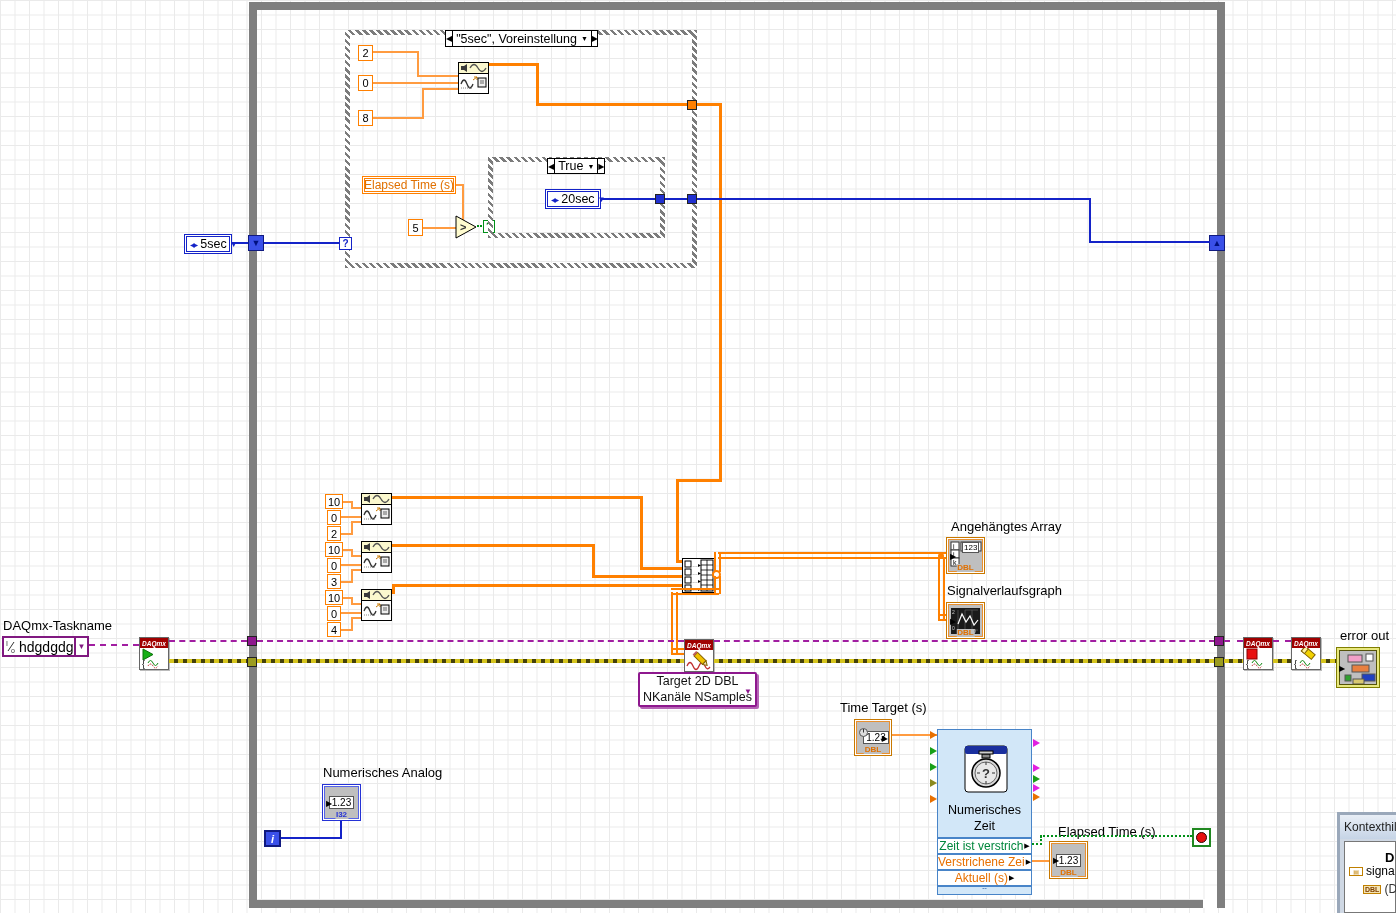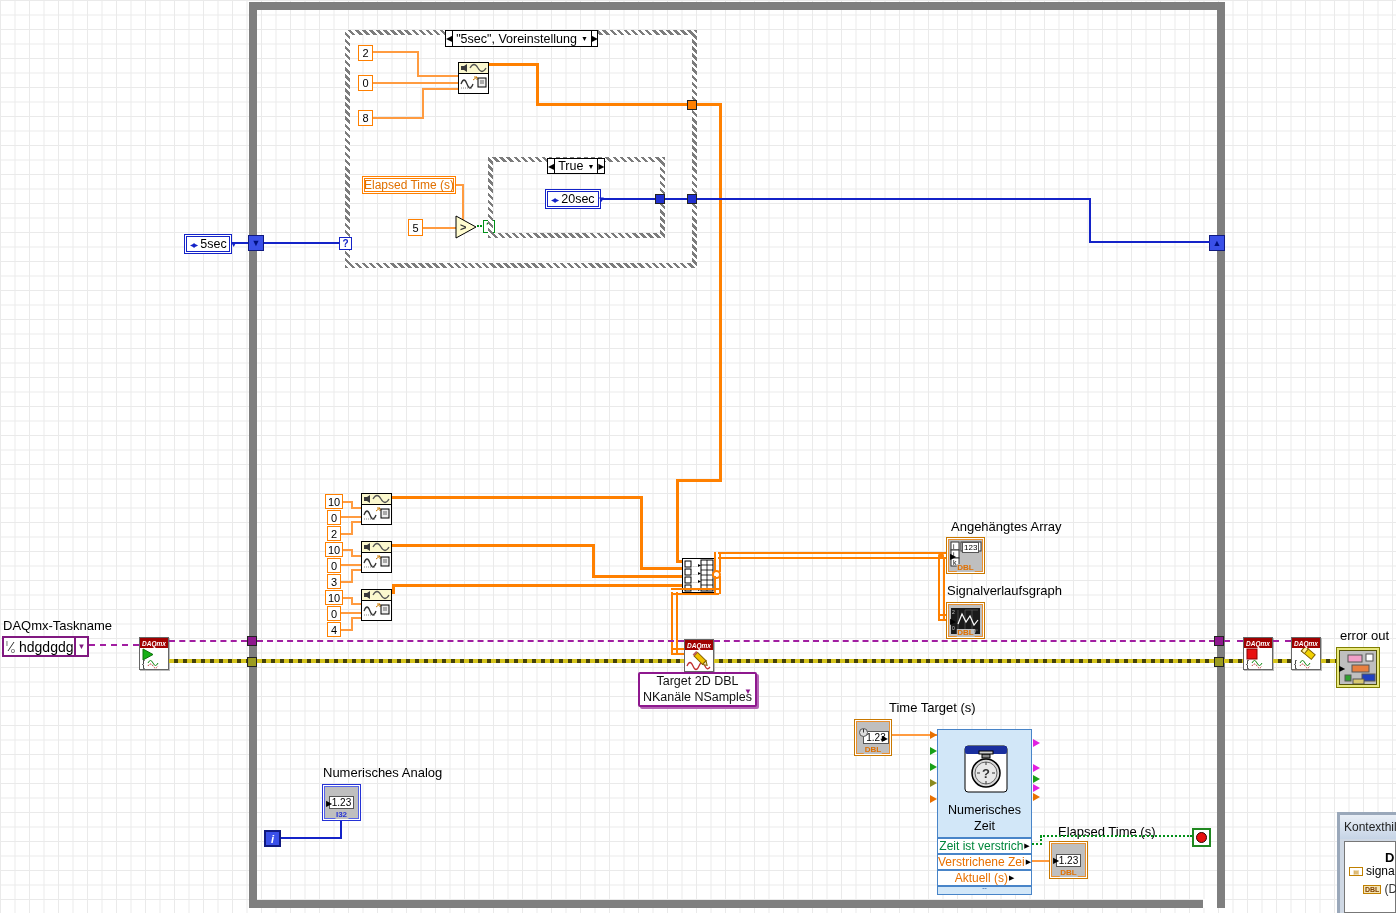--- a/index.html
+++ b/index.html
@@ -447,21 +447,21 @@
       <span class="val">1.23</span>
       <span class="typ">I32</span>
     </div>
   </div>
   <div class="abs" style="left:264px;top:830px;width:17px;height:17px;background:#3A50E8;border:2px solid #101a80;display:flex;align-items:center;justify-content:center">
     <span style="color:#fff;font-size:11px;font-weight:bold;font-style:italic">i</span>
   </div>
   <div class="wb" style="left:281px;top:837px;width:61px;height:2px"></div>
   <div class="wb" style="left:340px;top:821px;width:2px;height:18px"></div>
 
-  <div class="lbl" style="left:889px;top:701px">Time Target (s)</div>
+  <div class="lbl" style="left:840px;top:701px">Time Target (s)</div>
   <div class="term" style="left:854px;top:719px;width:38px;height:37px">
     <div class="body">
       <svg width="9" height="9" style="position:absolute;left:2px;top:6px">
         <circle cx="4.5" cy="4.5" r="4" fill="#ddd" stroke="#555"></circle>
           <path d="M4.5 4.5 L4.5 1" stroke="#333"></path>
       </svg>
       <span class="val" style="margin-left:6px">1.23</span>
       <span class="outarr">▶</span>
       <span class="typ">DBL</span>
     </div>

